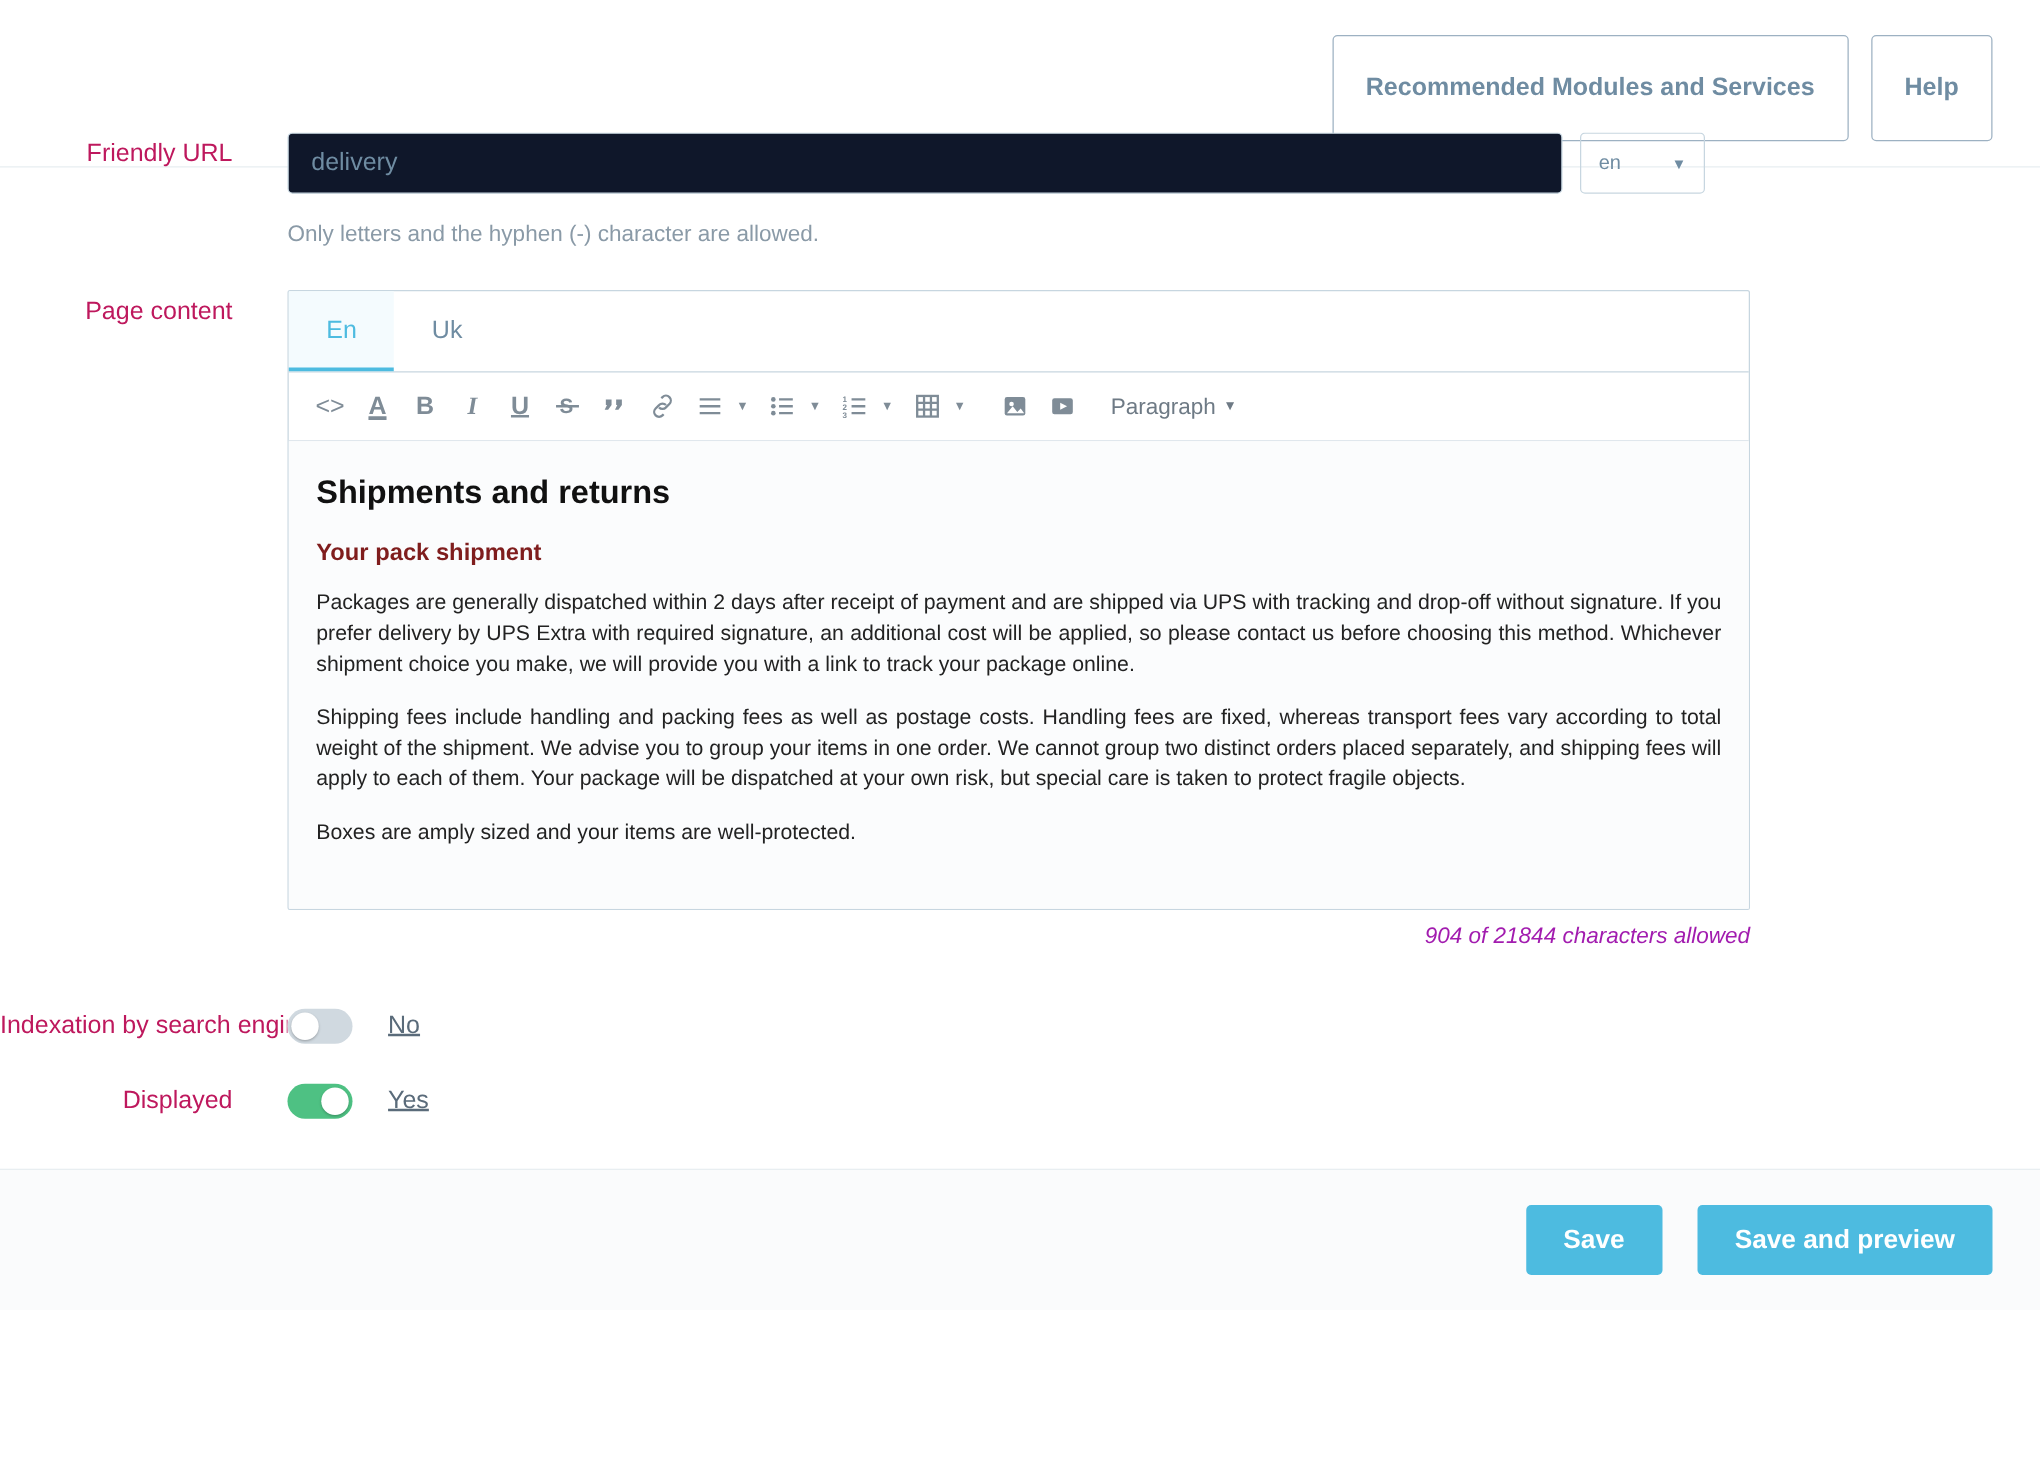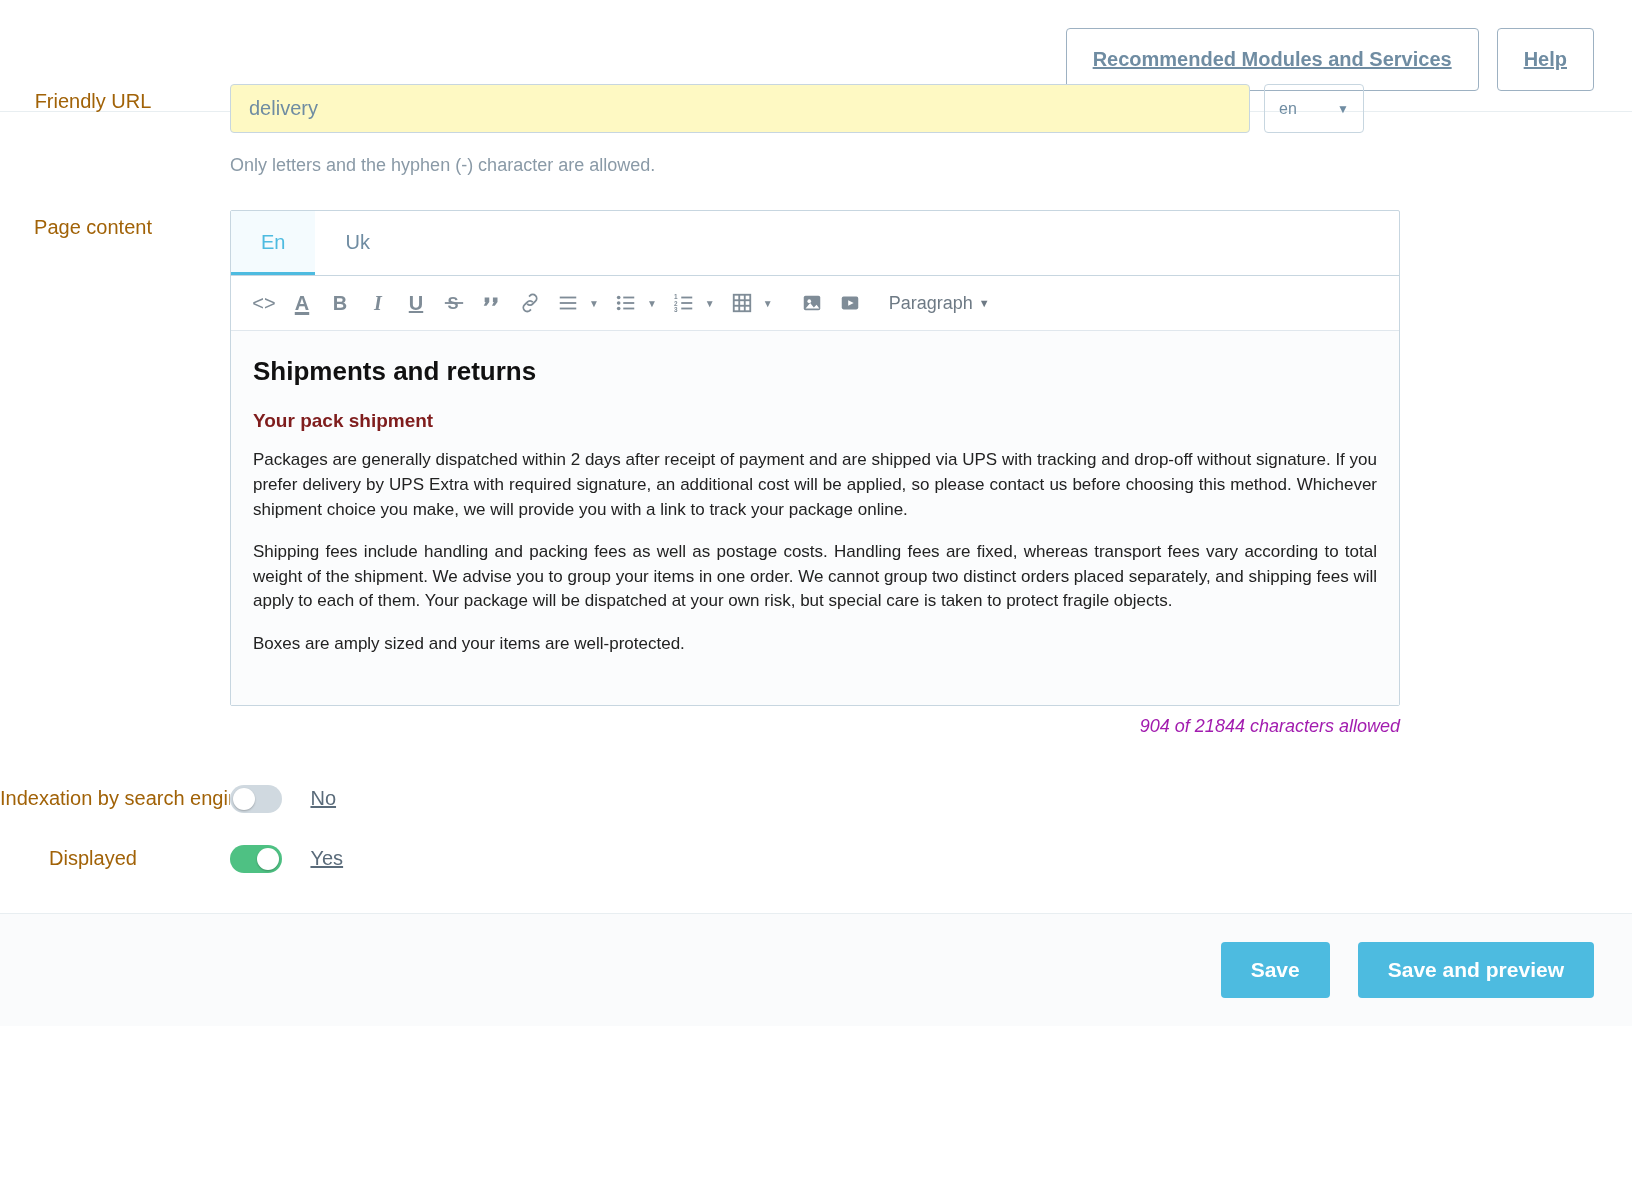--- a/index.html
+++ b/index.html
@@ -13,59 +13,58 @@
     display: flex;
     justify-content: flex-end;
     gap: 18px;
     padding: 28px 38px 20px 38px;
     border-bottom: 1px solid #e8eef1;
   }
   .btn-outline {
     border: 1px solid #9db1c2;
     background: #fff;
     color: #6f8ca2;
-    padding: 19px 26px;
+    padding: 30px 26px;
     font-size: 20px;
     border-radius: 4px;
     cursor: pointer;
     font-weight: 600;
-    text-decoration: underline;
   }
   .form-area {
     padding: 0 0 40px 0;
   }
   .form-row {
     display: flex;
     align-items: flex-start;
     margin-top: 10px;
   }
   .form-label {
     width: 230px;
     min-width: 230px;
-    text-align: center;
+    text-align: right;
     padding-right: 44px;
     padding-top: 6px;
-    color: #a16207;
+    color: #be185d;
     font-size: 20px;
     overflow: hidden;
     white-space: nowrap;
   }
   .form-control-wrap {
     flex: 1;
     padding-right: 180px;
   }
   .text-input {
     width: 100%;
     max-width: 1020px;
     border: 1px solid #c7d6e0;
     border-radius: 4px;
     padding: 12px 18px;
     font-size: 20px;
     color: #6f8ca2;
-    background: #fef9c3;
+    background: #0f172a;
   }
   .lang-select {
     display: inline-flex;
     align-items: center;
     border: 1px solid #c7d6e0;
     border-radius: 4px;
     padding: 10px 14px;
     margin-left: 14px;
     color: #6f8ca2;
     min-width: 100px;

